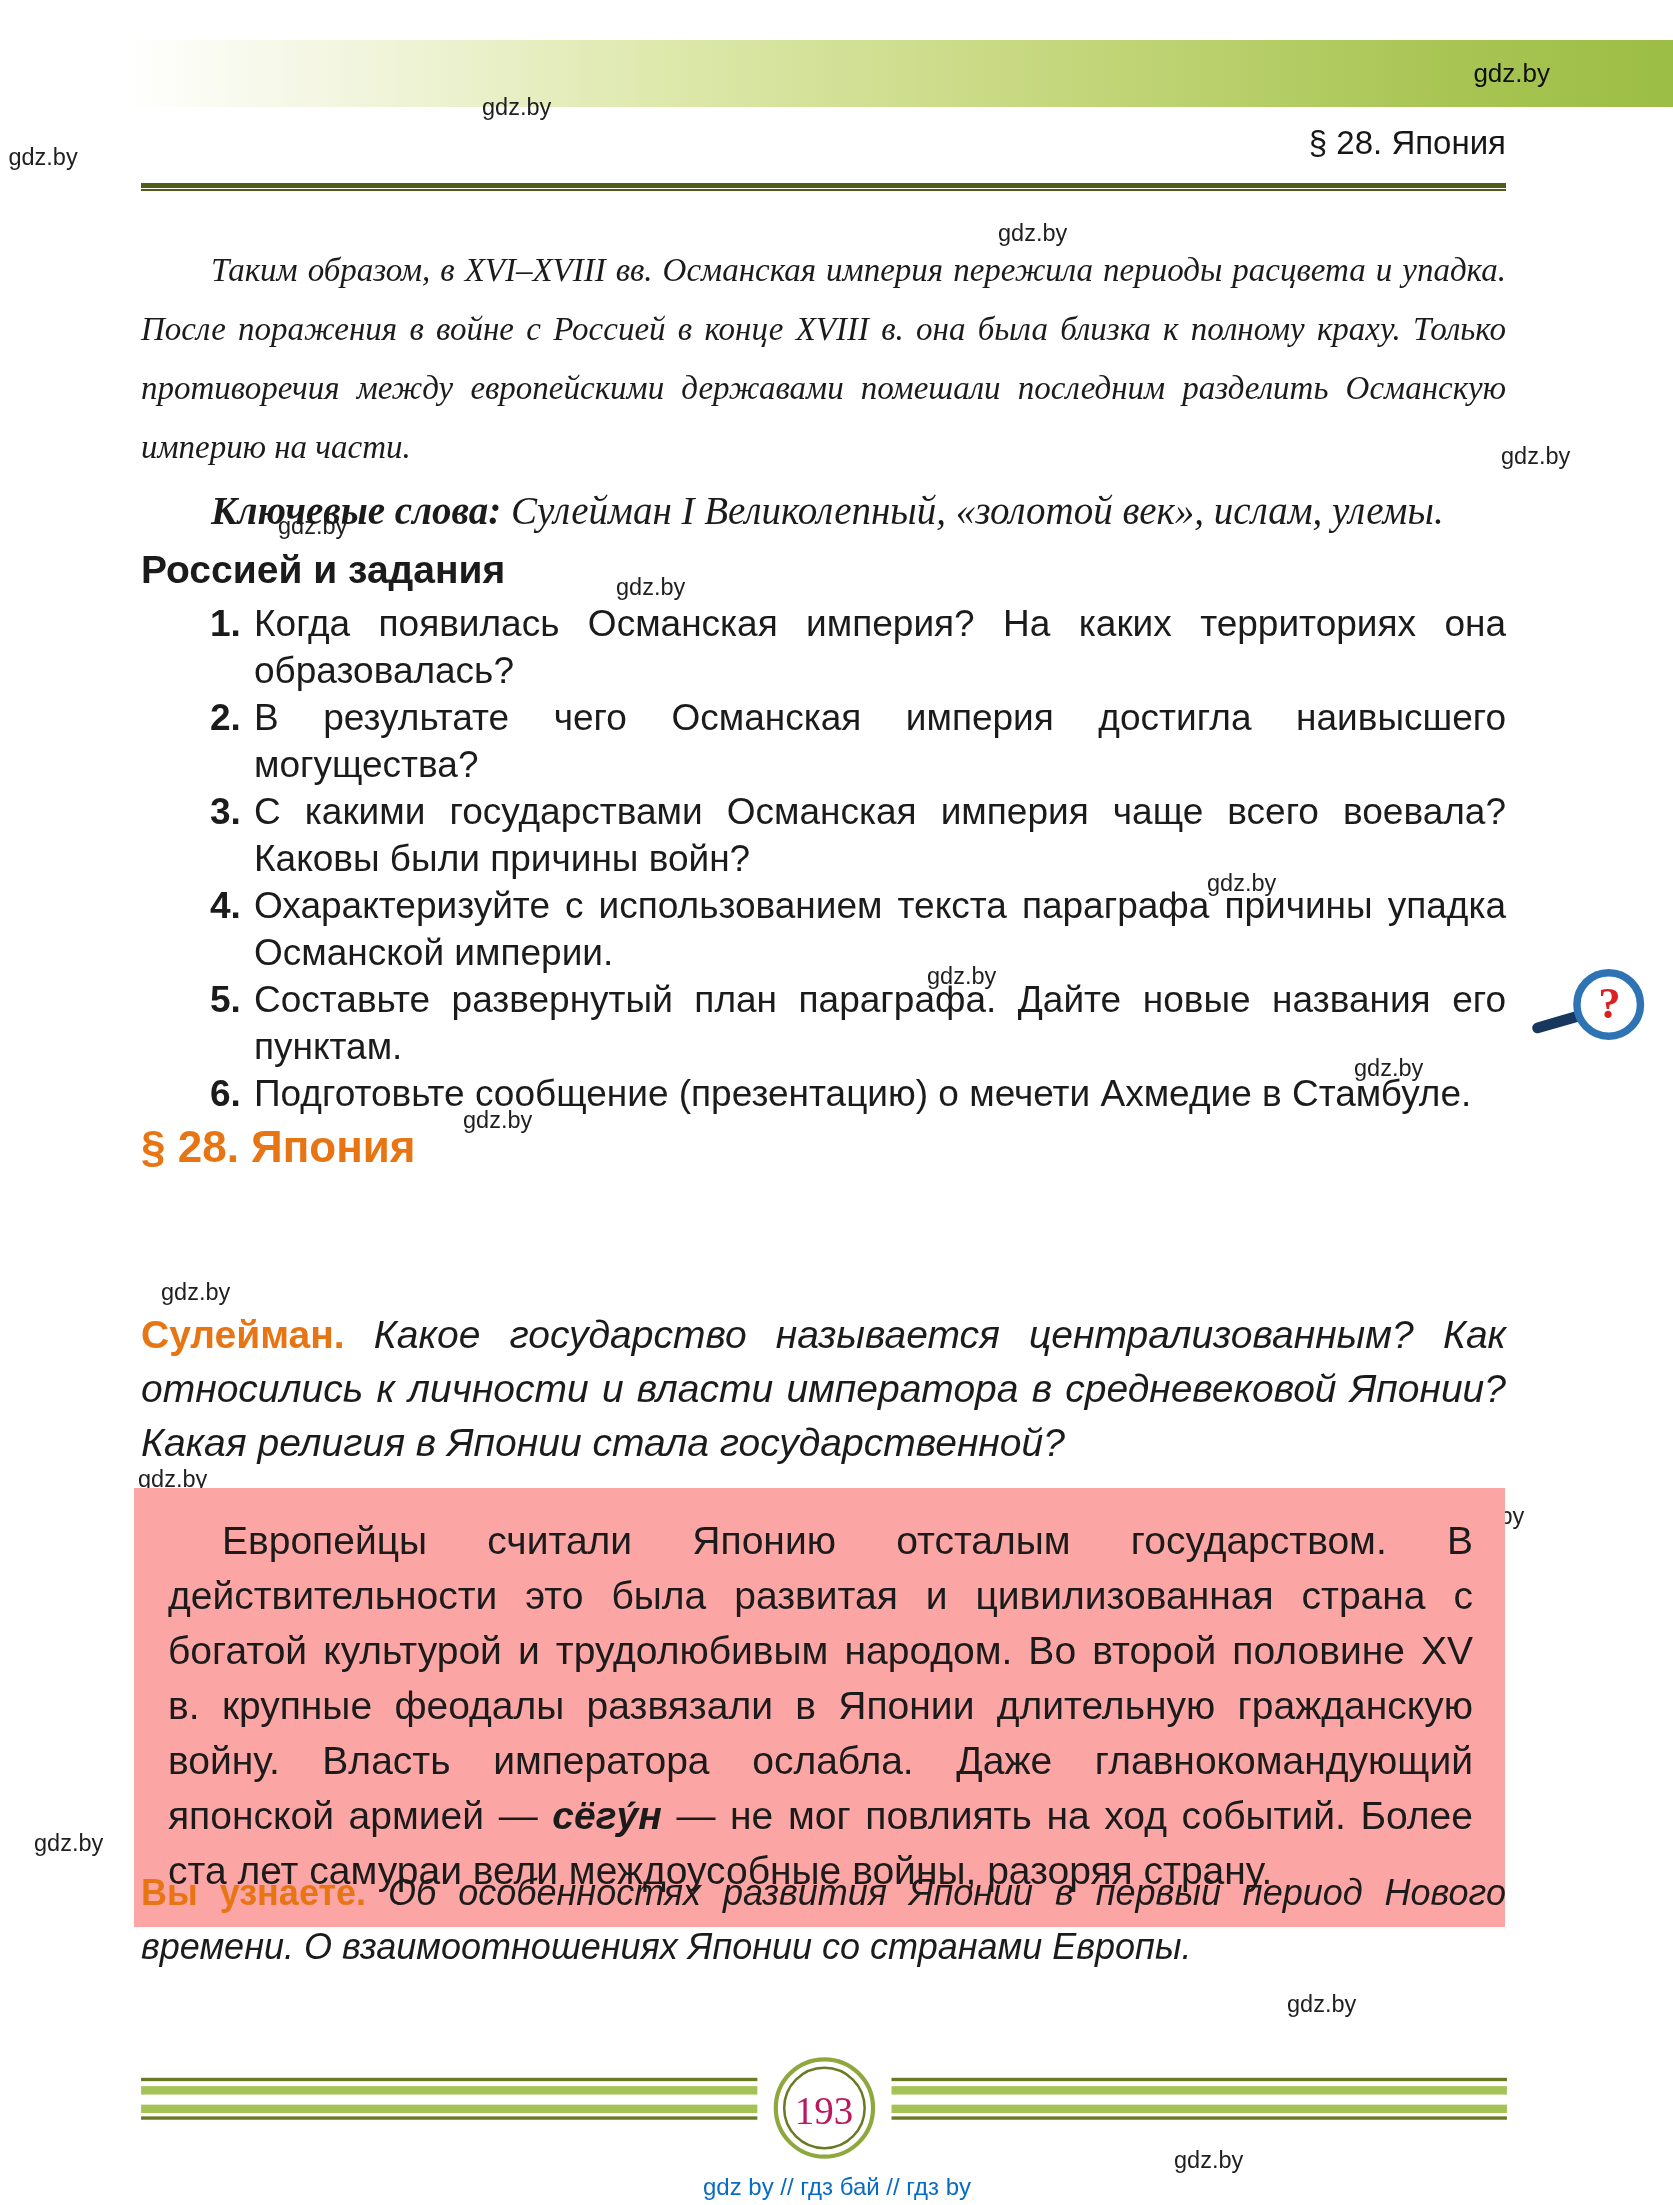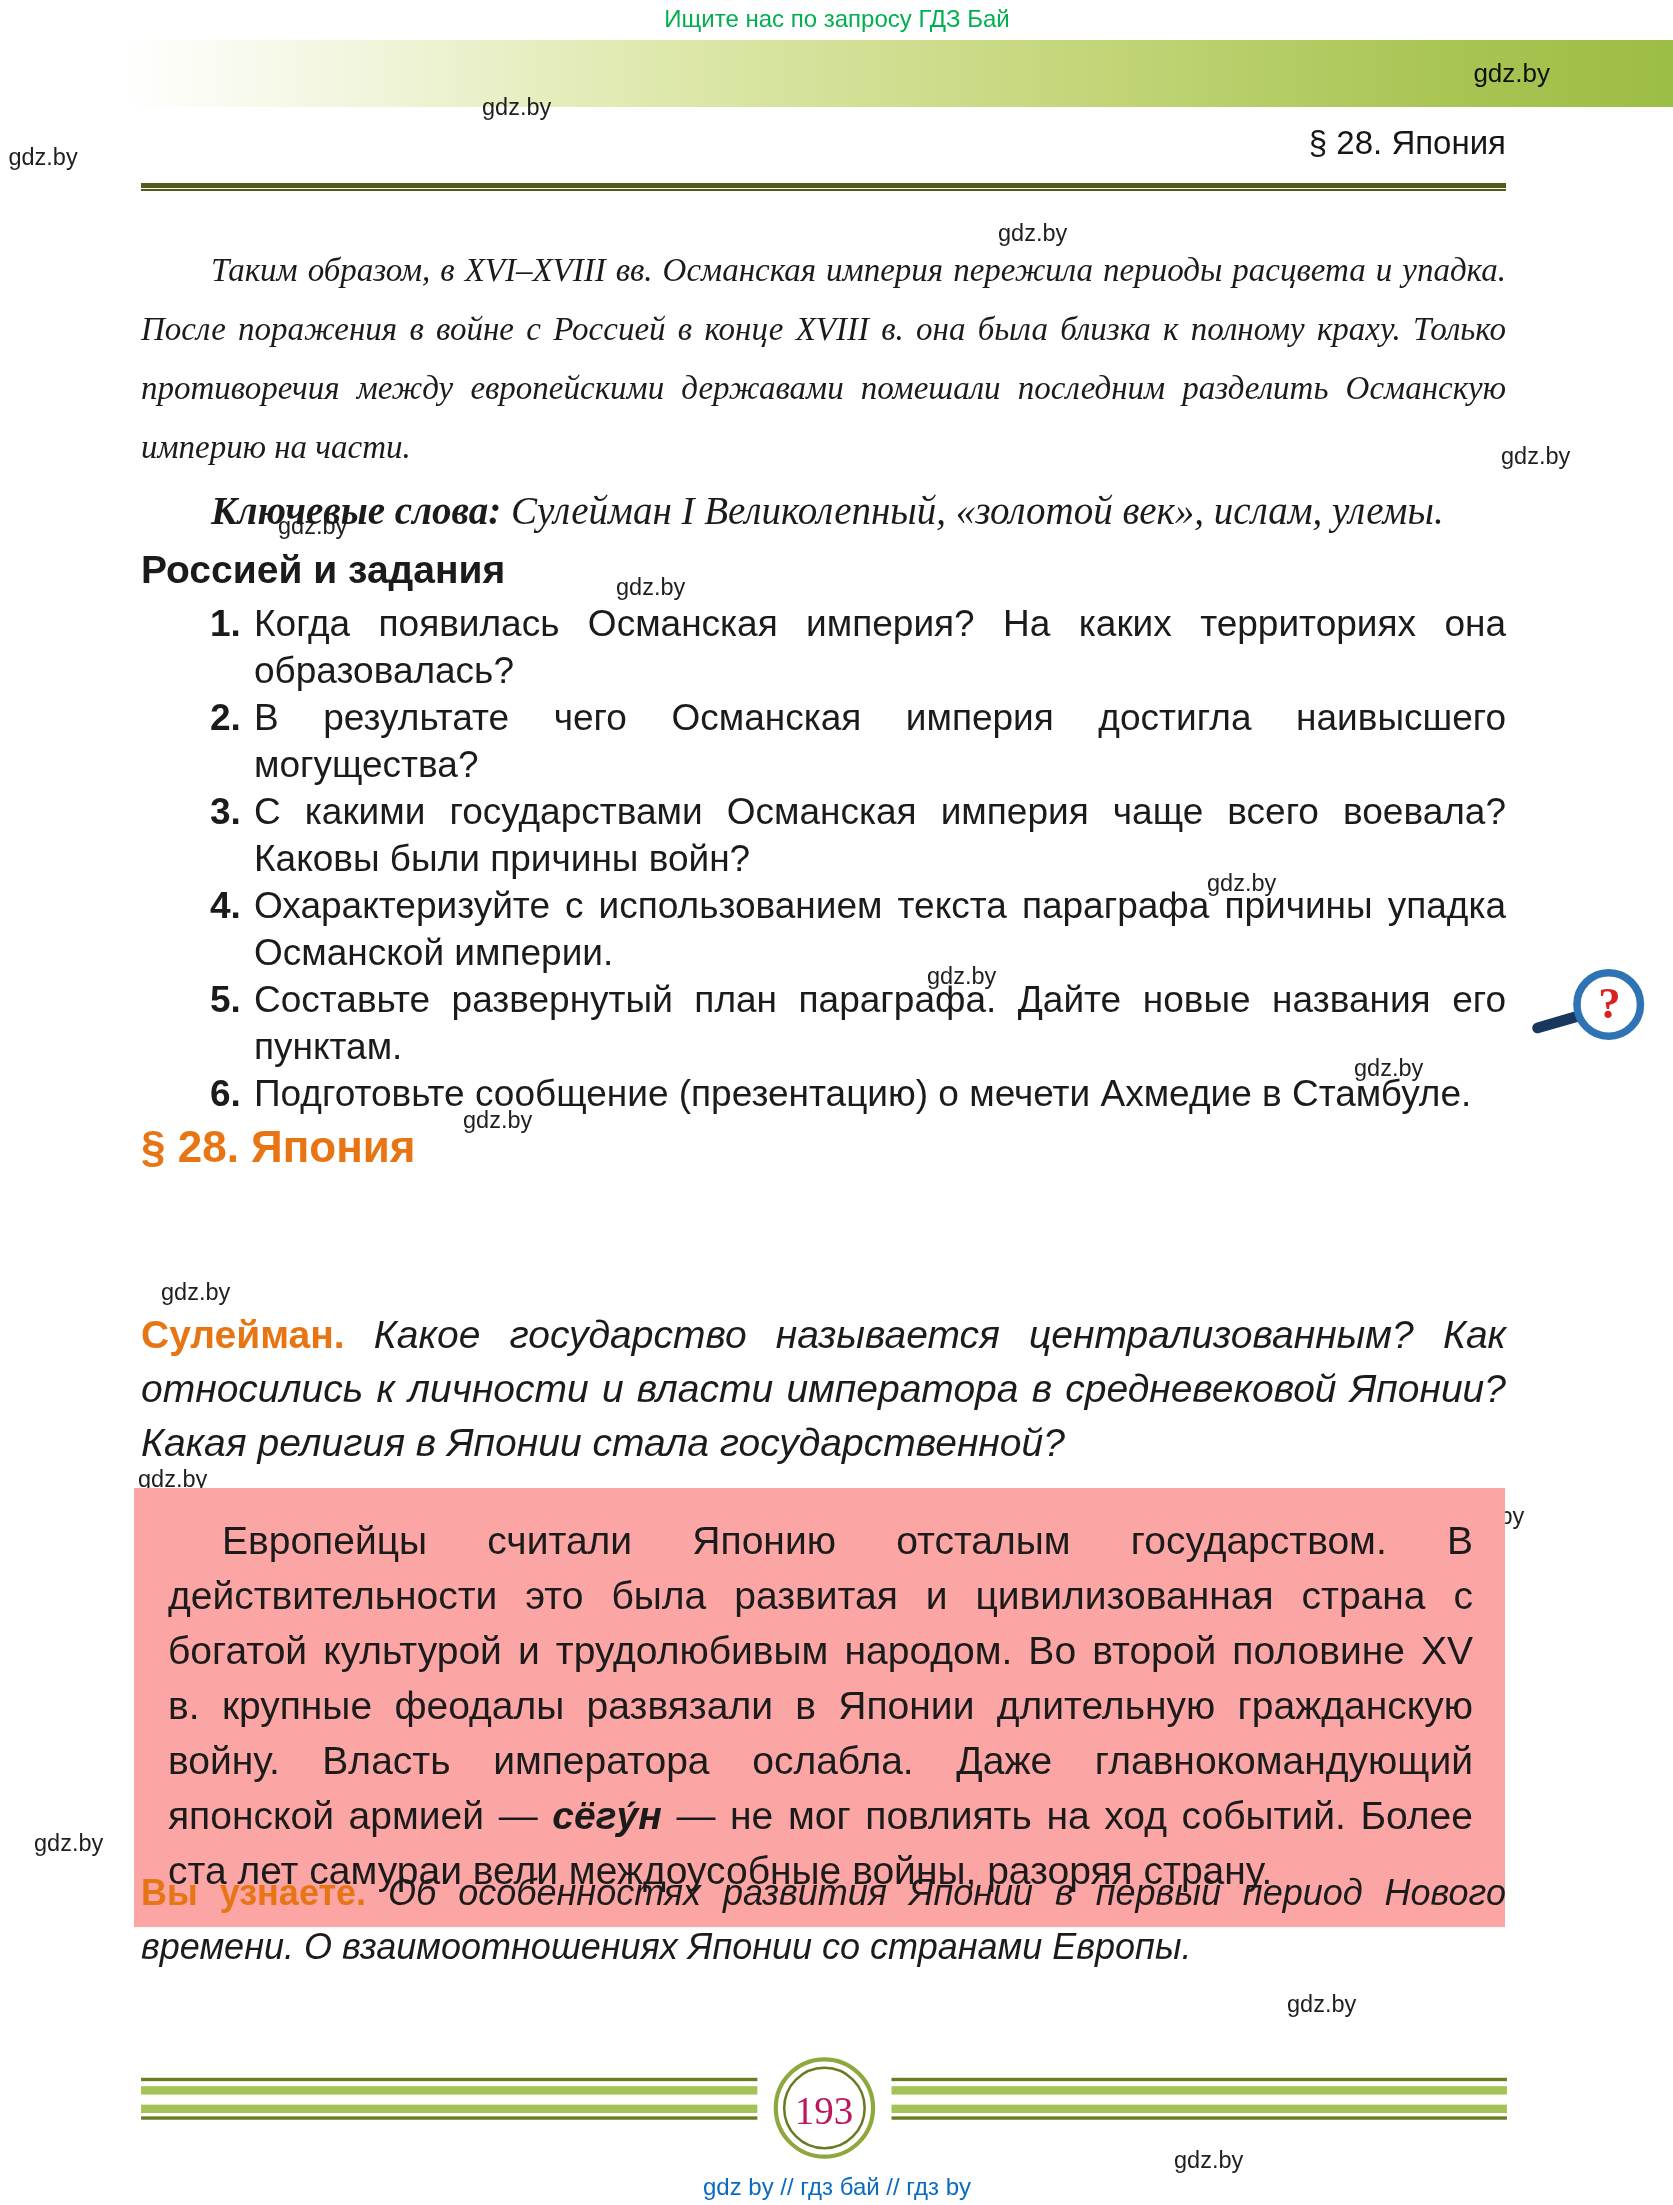--- a/index.html
+++ b/index.html
@@ -56,21 +56,20 @@
   .page-num { position:absolute; top:2088px; left:771px; width:106px; text-align:center;
     font-family:"Liberation Serif", serif; font-size:39px; color:#be185d; }
 
   .bottom-links { position:absolute; top:2173px; left:0; right:0; text-align:center; font-size:24px; color:#0a6bc2; }
 </style>
 </head>
 <body>
 
 <div class="page">
 
-  <div class="wm-banner">Ищите нас по запросу ГДЗ Бай</div>
 
   <div class="topbar">
     <span class="topbar-label">gdz.by</span>
   </div>
 
   <span class="wm" style="left:482px; top:94px;">gdz.by</span>
   <span class="wm" style="left:8.4px;  top:144px;">gdz.by</span>
   <span class="wm" style="left:998px;top:220px;">gdz.by</span>
   <span class="wm" style="left:1501px;top:443px;">gdz.by</span>
   <span class="wm" style="left:278px; top:513px;">gdz.by</span>

